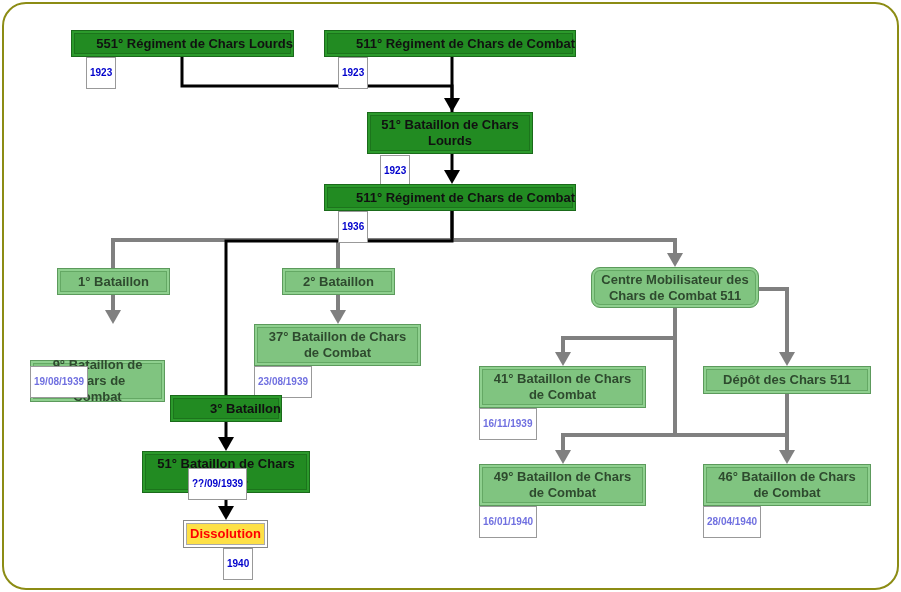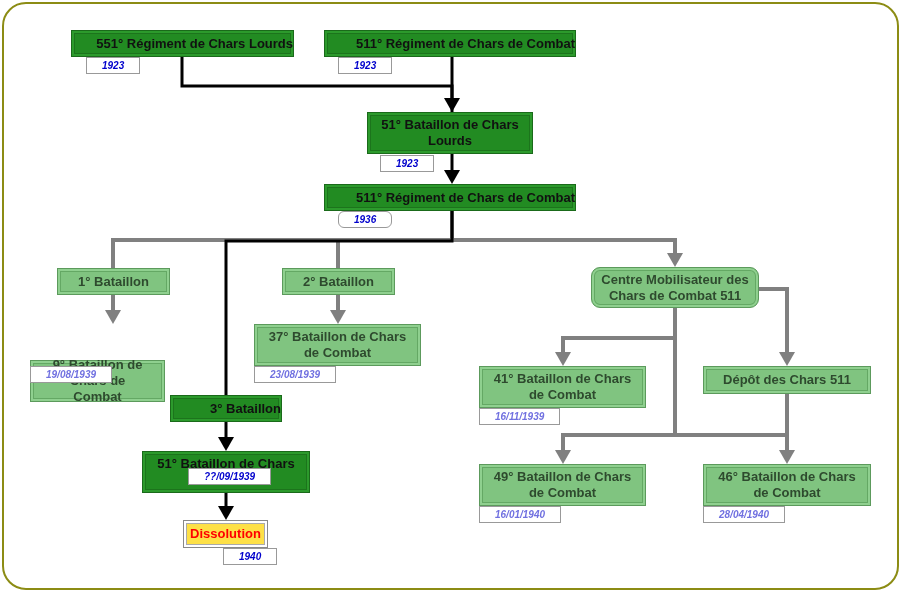--- a/index.html
+++ b/index.html
@@ -12,22 +12,22 @@
     .box {
       position: absolute; box-sizing: border-box;
       display: flex; align-items: center; justify-content: center; text-align: center;
       font-weight: bold; font-size: 13px; line-height: 16px;
     }
     .box.dark { background: #228b22; border: 1px solid #1a6a1a; box-shadow: inset 0 0 0 2px #2c9a2c, inset 0 0 0 3px #1c741c; color: #111; justify-content: flex-end; }
     .box.light { background: #80c480; border: 1px solid #5c9a5c; box-shadow: inset 0 0 0 2px #8fd08f, inset 0 0 0 3px #64a864; color: #2e4a2e; }
     .box.end { background: #fde047; border: 1px solid #888; box-shadow: inset 0 0 0 2px #fff, inset 0 0 0 3px #aaa; color: #ff0000; font-size: 13px; }
     .date {
       position: absolute; box-sizing: border-box; background: #fff; border: 1px solid #999;
-      font-size: 10px; font-weight: bold; line-height: 12px; padding: 0 15px; height: 17px;
-      display: flex; align-items: center; font-style: italic;
+      font-size: 10px; font-weight: bold; line-height: 12px; padding: 0 3px; height: 32px;
+      display: flex; align-items: center;
     }
     .date.blue { color: #0000cc; }
     .date.lblue { color: #7070e0; }
   </style>
 </head>
 <body>
 
 <div class="frame"></div>
 
 <svg class="links" viewBox="0 0 901 592">
@@ -76,21 +76,21 @@
 <div class="date blue" style="left:338px;top:57px;">1923</div>
 
 <div class="box dark" style="left:367px;top:112px;width:166px;height:42px;padding:0 12px;">
     <span>51° Bataillon de Chars Lourds</span>
   </div>
 <div class="date blue" style="left:380px;top:155px;">1923</div>
 
 <div class="box dark" style="left:324px;top:184px;width:252px;height:27px;">
     <span>511° Régiment de Chars de Combat</span>
   </div>
-<div class="date blue" style="left:338px;top:211px;border-radius:6px;">1936</div>
+<div class="date blue" style="left:338px;top:211px;">1936</div>
 
 <div class="box light" style="left:57px;top:268px;width:113px;height:27px;">
     <span>1° Bataillon</span>
   </div>
 
 <div class="box light" style="left:282px;top:268px;width:113px;height:27px;">
     <span>2° Bataillon</span>
   </div>
 
 <div class="box light" style="left:591px;top:267px;width:168px;height:41px;padding:0 6px;border-radius:9px;">

